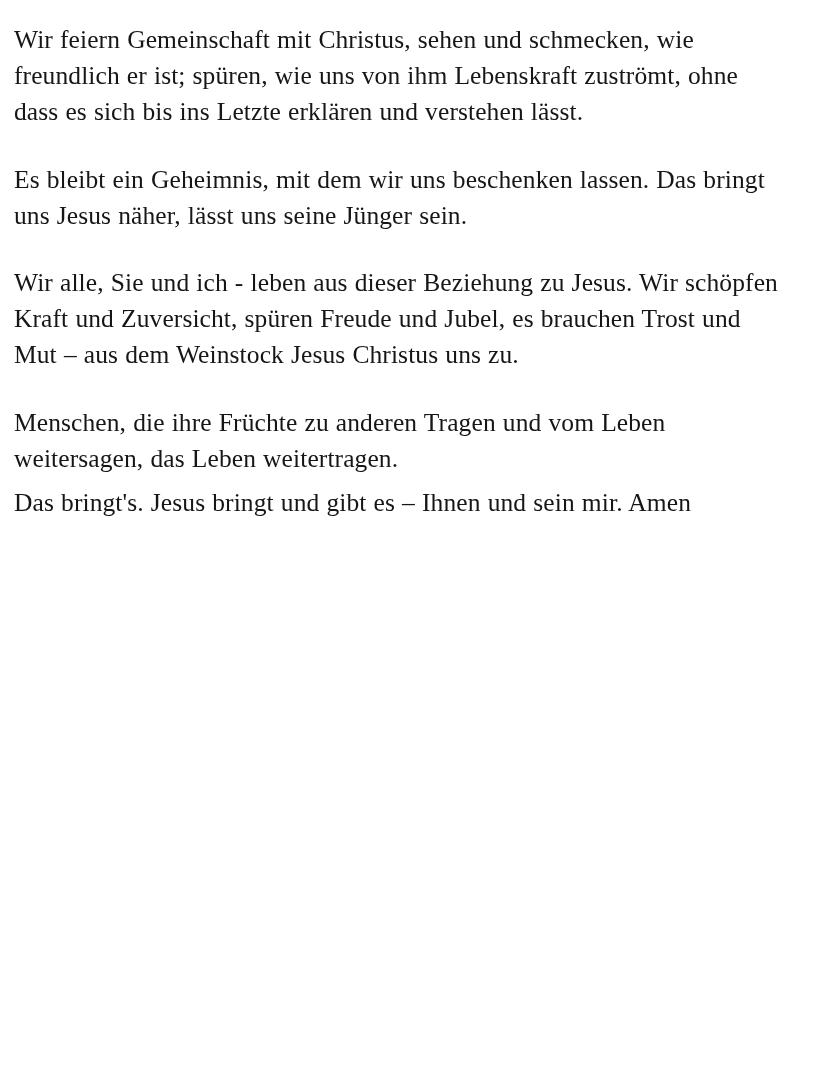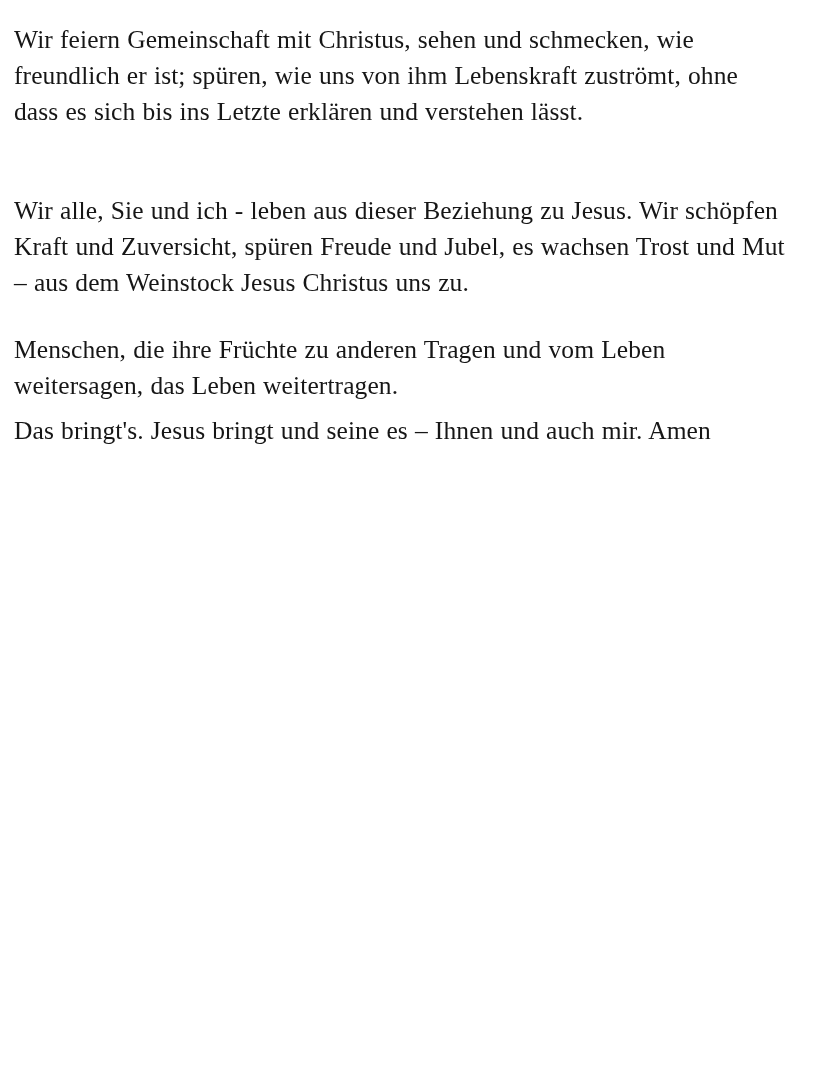--- a/index.html
+++ b/index.html
@@ -40,24 +40,25 @@
 </style>
 </head>
 <body>
 
 <div class="page">
   <div class="doc-body">
 
     <p class="para">Wir feiern Gemeinschaft mit Christus, sehen und schmecken, wie freundlich er ist; spüren, wie uns von ihm Lebenskraft zuströmt, ohne dass es sich bis ins Letzte erklären und verstehen lässt.</p>
     <div class="gap-blank"></div>
 
+    <p class="para">Es bleibt ein Geheimnis, mit dem wir uns beschenken lassen. Das bringt uns Jesus näher, lässt uns seine Jünger sein.</p>
     <div class="gap-blank"></div>
 
-    <p class="para">Wir alle, Sie und ich - leben aus dieser Beziehung zu Jesus. Wir schöpfen Kraft und Zuversicht, spüren Freude und Jubel, es wachsen Trost und Mut – aus dem Weinstock Jesus Christus uns zu.</p>
+    <p class="para">Wir alle, Sie und ich - leben aus dieser Beziehung zu Jesus. Wir schöpfen Kraft und Zuversicht, spüren Freude und Jubel, es brauchen Trost und Mut – aus dem Weinstock Jesus Christus uns zu.</p>
     <div class="gap-blank"></div>
 
     <p class="para">Menschen, die ihre Früchte zu anderen Tragen und vom Leben weitersagen, das Leben weitertragen.</p>
-    <p class="para">Das bringt's. Jesus bringt und seine es – Ihnen und auch mir. Amen</p>
+    <p class="para">Das bringt's. Jesus bringt und gibt es – Ihnen und sein mir. Amen</p>
     <div class="gap-blank"></div>
 
 
   </div>
 </div>
 
 </body></html>

